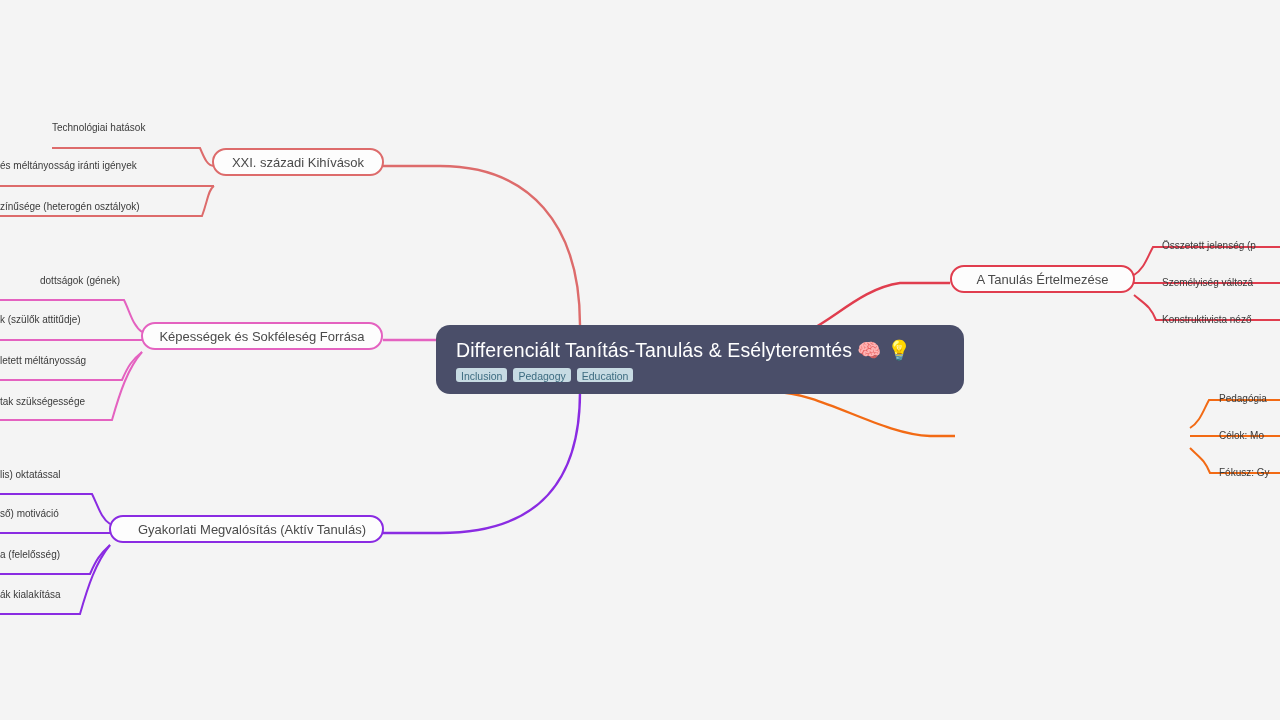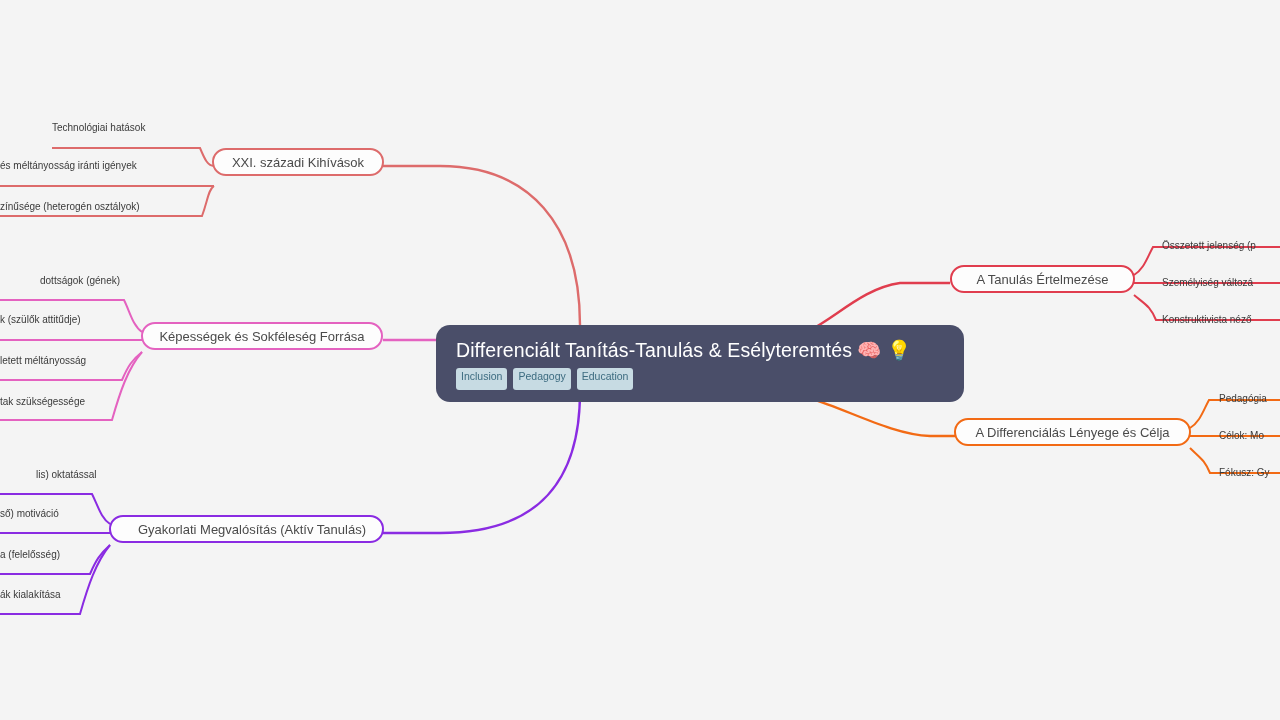--- a/index.html
+++ b/index.html
@@ -47,21 +47,21 @@
   .root-tags {
     margin-top: 7px;
     display: flex;
     gap: 6px;
   }
   .root-tag {
     background: #c7dbe3;
     color: #3d6c80;
     font-size: 10.5px;
     line-height: 1;
-    padding: 3px 5px 8px 5px;
+    padding: 3px 5px 0 5px;
     border-radius: 3px;
     white-space: nowrap;
   }
 
   
   .branch-node {
     position: absolute;
     box-sizing: border-box;
     background: #fdfdfd;
     border: 2px solid #888;
@@ -146,34 +146,31 @@
   </div>
 
   <div class="branch-node" style="left:109px; top:515px; width:275px; border-color:#8a2be2;justify-content:flex-end;">
     <span>Gyakorlati Megvalósítás (Aktív Tanulás)</span>
   </div>
 
   <div class="branch-node" style="left:950px; top:265px; width:185px; border-color:#e03d4e;">
     <span>A Tanulás Értelmezése</span>
   </div>
 
-  <div class="branch-node" style="left:954px; top:418px; width:237px; border-color:#f26a14;">
-    <span>A Differenciálás Lényege és Célja</span>
-  </div>
 
   <div class="leaf left" style="left:52px; top:123px;">Technológiai hatások</div>
   <div class="leaf left" style="left:0px; top:161px;">és méltányosság iránti igények</div>
   <div class="leaf left" style="left:0px; top:202px;">zínűsége (heterogén osztályok)</div>
 
   <div class="leaf left" style="left:0px; top:276px;margin-left:40px;">dottságok (gének)</div>
   <div class="leaf left" style="left:0px; top:315px;">k (szülők attitűdje)</div>
   <div class="leaf left" style="left:0px; top:356px;">letett méltányosság</div>
   <div class="leaf left" style="left:0px; top:397px;">tak szükségessége</div>
 
-  <div class="leaf left" style="left:0px; top:470px;padding-left:36px;">lis) oktatással</div>
+  <div class="leaf left" style="left:0px; top:470px;">lis) oktatással</div>
   <div class="leaf left" style="left:0px; top:509px;">ső) motiváció</div>
   <div class="leaf left" style="left:0px; top:550px;">a (felelősség)</div>
   <div class="leaf left" style="left:0px; top:590px;">ák kialakítása</div>
 
   <div class="leaf right" style="left:1162px; top:241px;">Összetett jelenség (p</div>
   <div class="leaf right" style="left:1162px; top:278px;">Személyiség változá</div>
   <div class="leaf right" style="left:1162px; top:315px;">Konstruktivista néző</div>
 
   <div class="leaf right" style="left:1219px; top:394px;">Pedagógia</div>
   <div class="leaf right" style="left:1219px; top:431px;">Célok: Mo</div>

